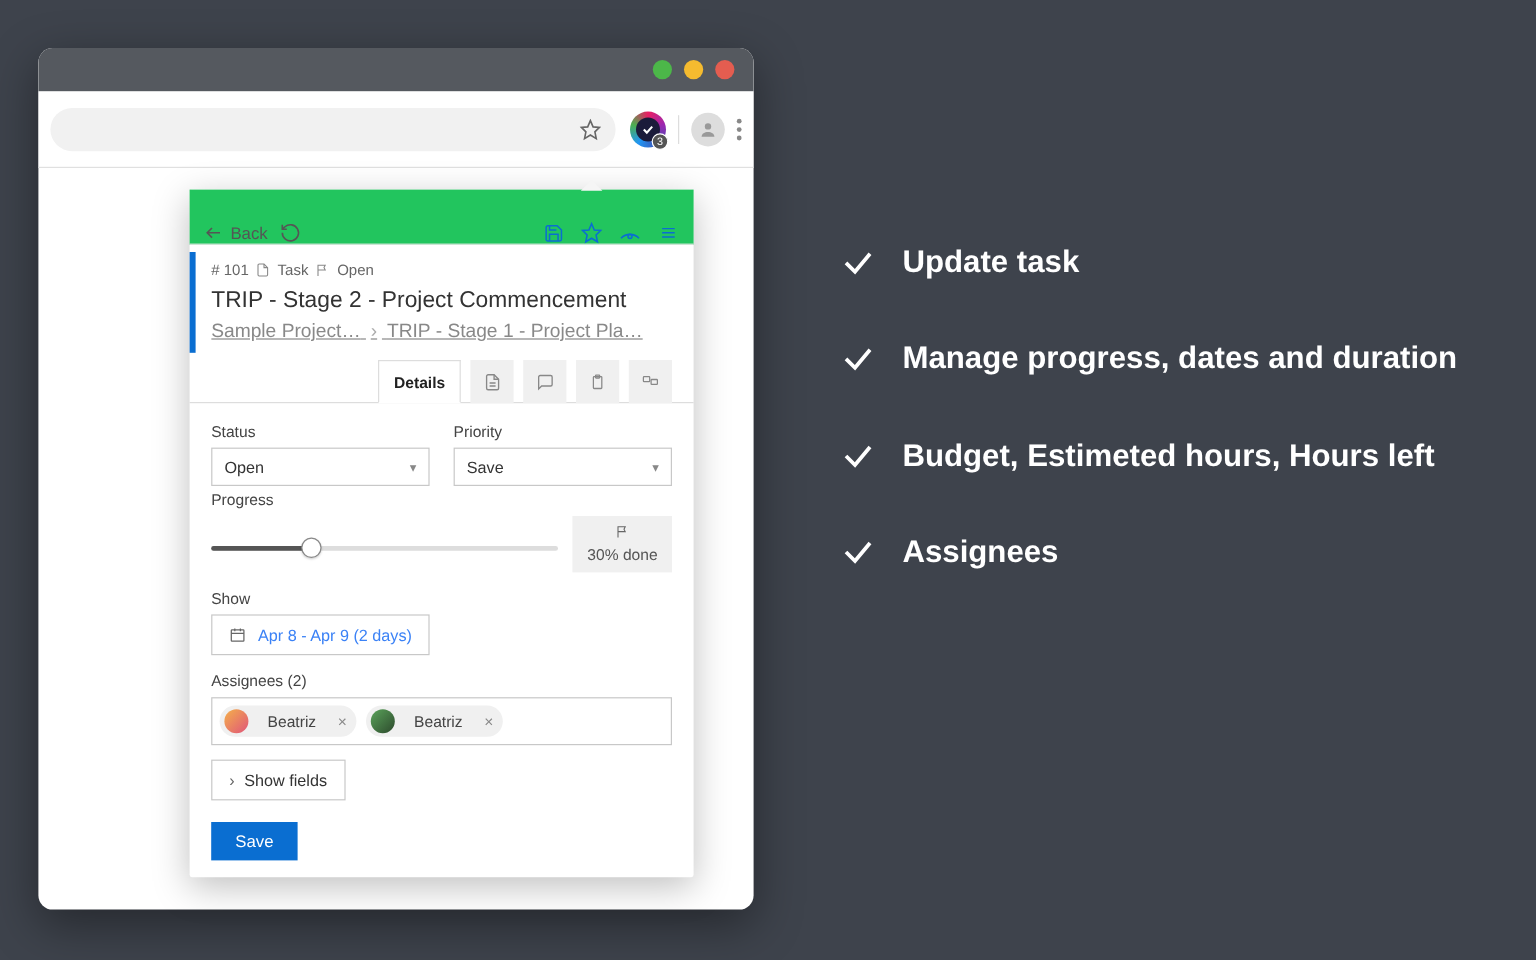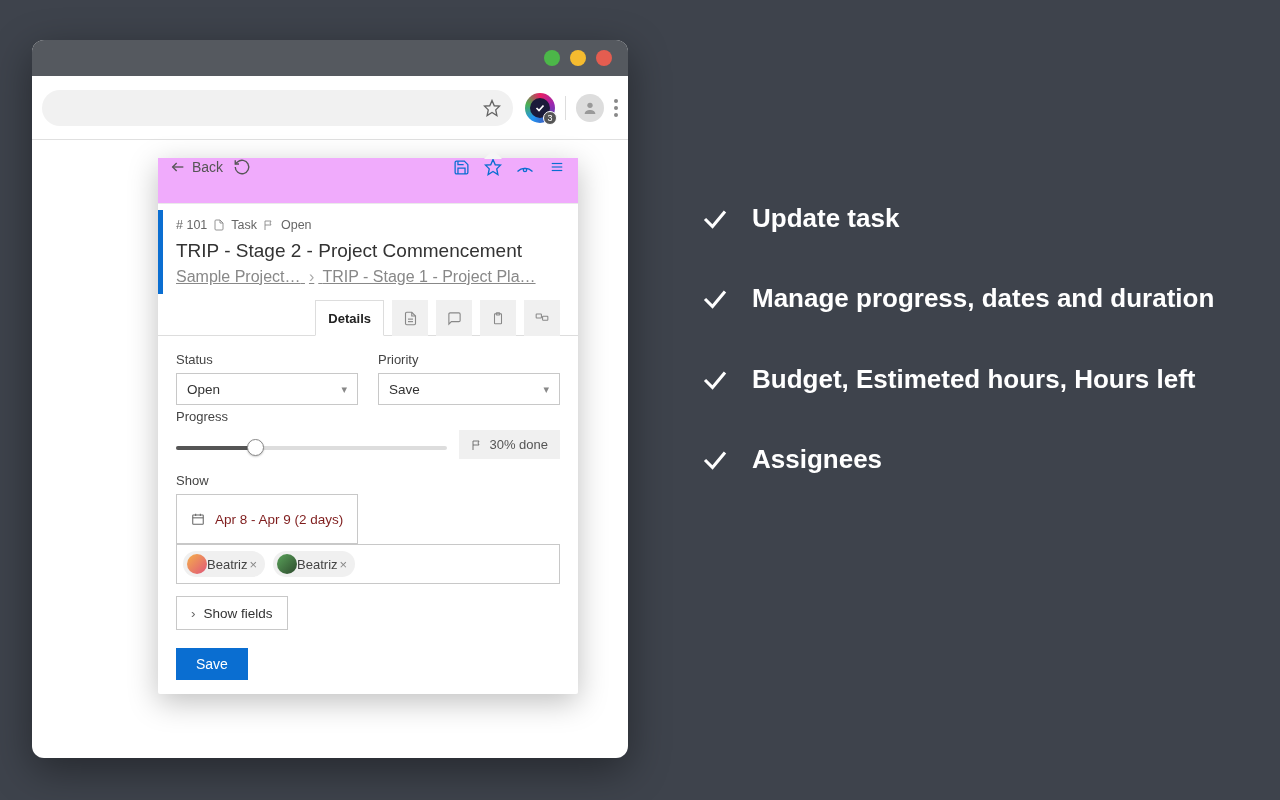--- a/index.html
+++ b/index.html
@@ -68,21 +68,21 @@
     width: 420px;
     background: #fff;
     border-radius: 2px;
     box-shadow: 0 8px 30px rgba(0,0,0,0.25);
   }
   .popup-pointer {
     position:absolute; top:-8px; left:326px;
     width:0; height:0; border-left:9px solid transparent; border-right:9px solid transparent; border-bottom:9px solid #f5f5f5;
   }
   .popup-header {
-    height: 46px; background:#f0abfc; display:flex; align-items:flex-start; padding:0 12px;
+    height: 46px; background:#22c55e; display:flex; align-items:flex-end; padding:0 12px;
     border-bottom:1px solid #eaeaea;
   }
   .ph-left { display:flex; align-items:center; gap:10px; }
   .ph-right { margin-left:auto; display:flex; align-items:center; gap:14px; color:#0a6ed1; }
   .ph-back { display:flex; align-items:center; gap:6px; color:#555; font-size:14px; cursor:pointer;}
   .ic { width:18px; height:18px; display:inline-flex; align-items:center; justify-content:center; }
 
   .task-block { position:relative; padding:14px 18px 14px 18px; }
   .blue-bar { position:absolute; left:0; top:6px; bottom:6px; width:5px; background:#0a6ed1; }
   .meta-row { font-size:12.5px; color:#666; display:flex; align-items:center; gap:6px; margin-bottom:8px; }
@@ -99,24 +99,24 @@
   .fld { flex:1; }
   .lbl { font-size:13px; color:#444; margin-bottom:6px; display:block;}
   .select { height:32px; border:1px solid #c8c8c8; display:flex; align-items:center; padding:0 10px; font-size:13.5px; color:#333; justify-content:space-between;}
   .chev { color:#888; font-size:11px;}
   .slider-wrap { position:relative; height:20px; margin-top:6px;}
   .slider-track { position:absolute; left:0; right:0; top:8px; height:4px; background:#ddd; border-radius:2px;}
   .slider-fill { position:absolute; left:0; width:28%; top:8px; height:4px; background:#555; border-radius:2px;}
   .slider-thumb { position:absolute; left:26%; top:1px; width:17px; height:17px; border-radius:50%; background:#fff; border:1.5px solid #888; box-shadow:0 1px 2px rgba(0,0,0,.2);}
   .prog-row { display:flex; align-items:center; gap:12px; }
   .prog-row .slider-wrap { flex:1; }
-  .done-badge { background:#f0f0f0; padding:7px 12px; font-size:13px; color:#555; display:flex; align-items:center; gap:6px;}
-  .date-btn { height:50px; border:1px solid #c8c8c8; display:inline-flex; align-items:center; padding:0 14px; font-size:13.5px; color:#7f1d1d; gap:10px;}
+  .done-badge { background:#f0f0f0; padding:7px 12px; font-size:13px; color:#555; display:flex; align-items:center; gap:6px;flex-direction:column;}
+  .date-btn { height:34px; border:1px solid #c8c8c8; display:inline-flex; align-items:center; padding:0 14px; font-size:13.5px; color:#3b82f6; gap:10px;}
   .assignee-box { border:1px solid #c8c8c8; padding:6px; display:flex; gap:8px; }
-  .chip { display:flex; align-items:center; gap:0; background:#f0f0f0; border-radius:14px; padding:3px 8px 3px 4px; font-size:13px; color:#444;}
+  .chip { display:flex; align-items:center; gap:16px; background:#f0f0f0; border-radius:14px; padding:3px 8px 3px 4px; font-size:13px; color:#444;}
   .chip .av { width:20px; height:20px; border-radius:50%; }
   .chip .x { color:#888; font-size:13px; margin-left:2px; cursor:pointer;}
   .show-fields { height:34px; border:1px solid #c8c8c8; display:inline-flex; align-items:center; padding:0 14px; font-size:13.5px; color:#333; gap:8px; margin-top:12px;}
   .save-btn { margin-top:18px; background:#0a6ed1; color:#fff; border:none; padding:8px 20px; font-size:14px; }
   .footer { text-align:center; font-size:10.5px; color:#888; padding:10px 0 12px; }
 
   .feature-list { position:absolute; left:700px; top:200px; color:#fff; width:520px;}
   .feat { display:flex; align-items:flex-start; gap:22px; margin-bottom:44px; }
   .feat .chk { flex-shrink:0; margin-top:4px;}
   .feat .txt { font-size:26px; font-weight:600; line-height:1.4; }
@@ -300,20 +300,21 @@
     <div class="date-btn">
       <svg width="14" height="14" viewBox="0 0 24 24" fill="none" stroke="#666" stroke-width="1.8">
           <rect x="3" y="5" width="18" height="16" rx="1"></rect>
           <line x1="3" y1="10" x2="21" y2="10"></line>
           <line x1="8" y1="3" x2="8" y2="7"></line>
           <line x1="16" y1="3" x2="16" y2="7"></line>
         </svg>
       <span>Apr 8 - Apr 9 (2 days)</span>
     </div>
 
+    <label class="lbl" style="margin-top:14px">Assignees (2)</label>
     <div class="assignee-box">
       <div class="chip">
         <span class="av" style="background:linear-gradient(135deg,#f4b04a,#e0557a)"></span>
         <span>Beatriz</span>
         <span class="x">×</span>
       </div>
       <div class="chip">
         <span class="av" style="background:linear-gradient(135deg,#5aa35a,#2d4a2d)"></span>
         <span>Beatriz</span>
         <span class="x">×</span>

